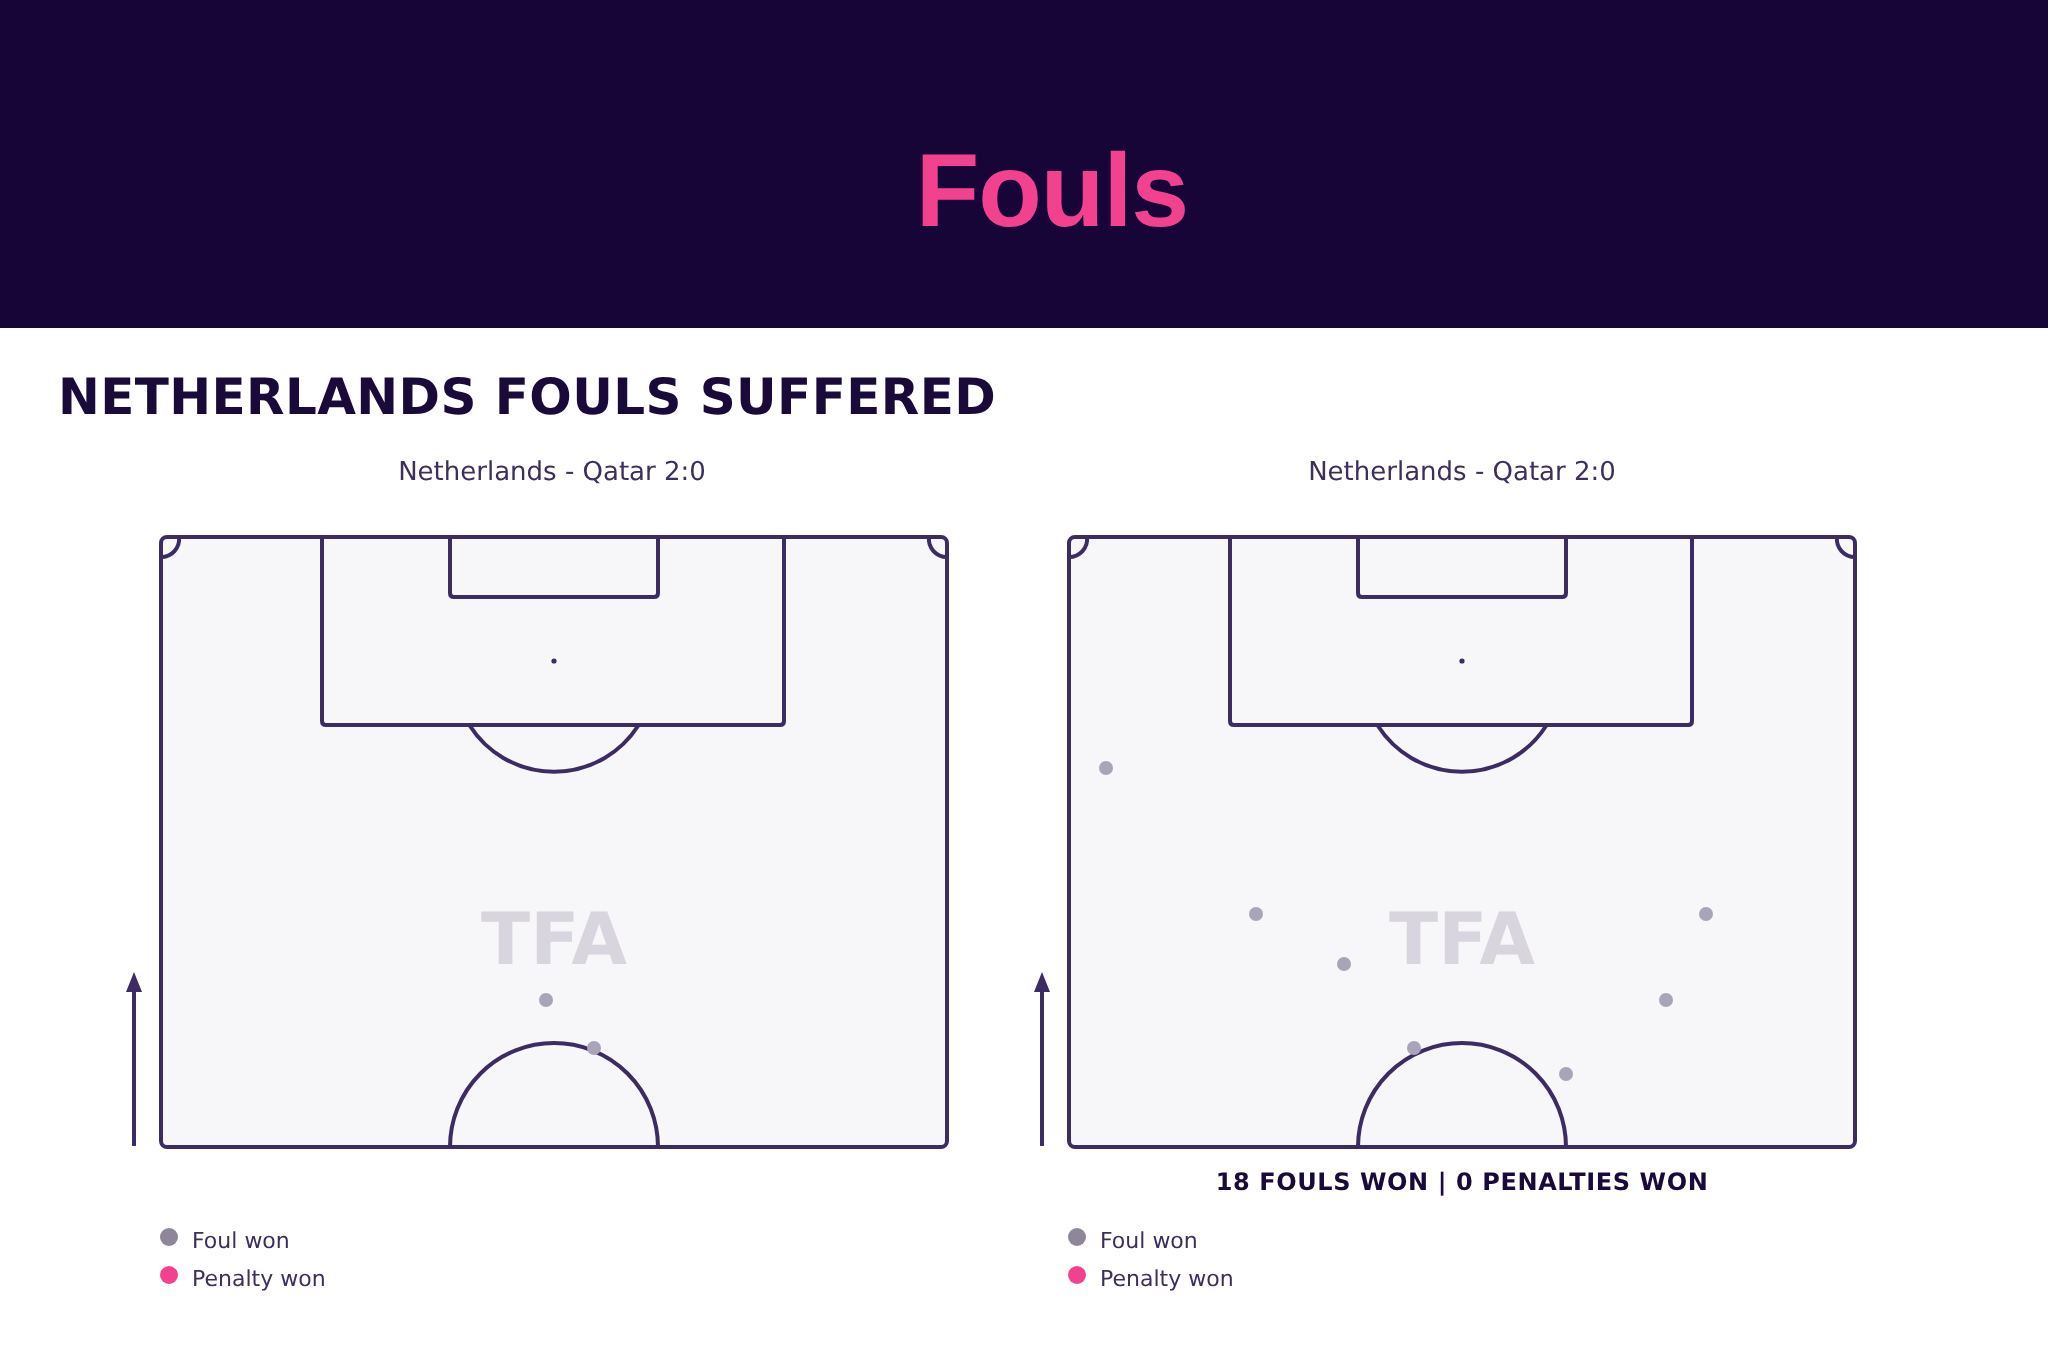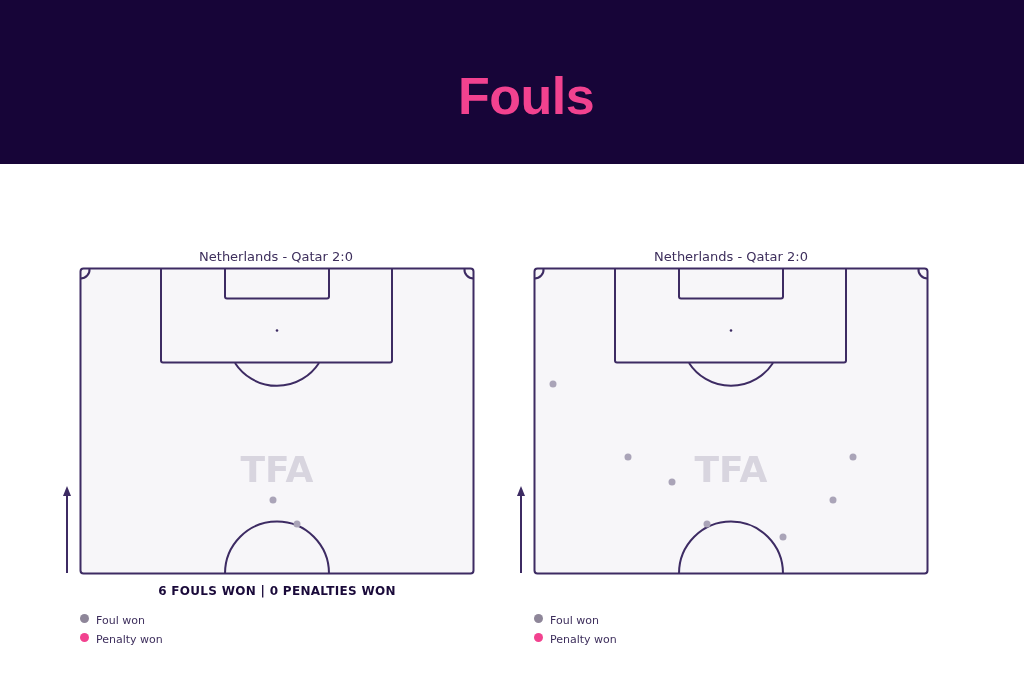--- a/index.html
+++ b/index.html
@@ -4,34 +4,35 @@
 <style>
   * { margin: 0; padding: 0; box-sizing: border-box; }
   html, body { width: 1024px; height: 683px; background: #ffffff; overflow: hidden; }
   body { position: relative; font-family: "DejaVu Sans", sans-serif; color: #1a0a3a; }
   .header { position: absolute; left: 0; top: 0; width: 1024px; height: 164px; background: #170538; }
   .header-title { position: absolute; left: 0; top: 66px; width: 1024px; text-align: center;
     font-family: "Liberation Sans", sans-serif; font-weight: bold; font-size: 52px; color: #f2428f; letter-spacing: -0.5px; padding-left: 28px; }
   .panel { position: absolute; top: 164px; width: 512px; height: 519px; }
   .panel-title { position: absolute; top: 20px; font-family: "DejaVu Sans", sans-serif; font-weight: bold;
     font-size: 25px; color: #1a0a3a; letter-spacing: 0.2px; white-space: nowrap; }
-  .panel-sub { position: absolute; top: 65px; font-family: "DejaVu Sans", sans-serif; font-size: 13px; color: #3d2e5c; white-space: nowrap; margin-top: 20px; }
+  .panel-sub { position: absolute; top: 65px; font-family: "DejaVu Sans", sans-serif; font-size: 13px; color: #3d2e5c; white-space: nowrap; }
   .pitch-svg { position: absolute; left: 0; top: 0; }
   .summary { position: absolute; top: 420px; font-family: "DejaVu Sans", sans-serif; font-weight: bold; font-size: 12px; color: #1a0a3a; letter-spacing: 0.3px; white-space: nowrap; text-align: center; }
   .legend-item { position: absolute; display: flex; align-items: flex-start; font-family: "DejaVu Sans", sans-serif; font-size: 11px; color: #3d2e5c; }
   .legend-dot { width: 9px; height: 9px; border-radius: 50%; margin-right: 7px; display: inline-block; }
 </style>
 </head>
 <body>
 
 <div class="header">
   <div class="header-title">Fouls</div>
 </div>
 
 <div class="panel" style="left:0;">
+  <div class="panel-title" style="left:29px;">NETHERLANDS FOULS SUFFERED</div>
   <div class="panel-sub" style="left:0; width:552px; text-align:center;">Netherlands - Qatar 2:0</div>
 
   <svg class="pitch-svg" width="512" height="519">
 
     <rect x="80.5" y="104.5" width="393" height="305" rx="3" fill="#f7f6f9" stroke="#3d2b63" stroke-width="2"></rect>
 
     <path d="M80.5 114.5 A 9 9 0 0 0 89.5 104.5" fill="none" stroke="#3d2b63" stroke-width="2"></path>
     <path d="M464.5 104.5 A 9 9 0 0 0 473.5 114.5" fill="none" stroke="#3d2b63" stroke-width="2"></path>
 
     <path d="M161 104.5 V 196.5 Q 161 198.5 163 198.5 H 390 Q 392 198.5 392 196.5 V 104.5" fill="none" stroke="#3d2b63" stroke-width="2"></path>
@@ -48,21 +49,20 @@
 
     <line x1="67" y1="409" x2="67" y2="330" stroke="#3d2b63" stroke-width="2"></line>
     <polygon points="67,322 63,332 71,332" fill="#3d2b63"></polygon>
 
     <g>
       <circle cx="273" cy="336" r="3.5" fill="#aaa4b8"></circle>
       <circle cx="297" cy="360" r="3.5" fill="#aaa4b8"></circle>
     </g>
   </svg>
 
-  <div class="summary" style="left:0; width:554px;">6 FOULS WON | 0 PENALTIES WON</div>
 
   <div class="legend-item" style="left:80px; top:450px;">
     <span class="legend-dot" style="background:#8e8699;"></span>
     <span>Foul won</span>
   </div>
   <div class="legend-item" style="left:80px; top:469px;">
     <span class="legend-dot" style="background:#f2428f;"></span>
     <span>Penalty won</span>
   </div>
 </div>
@@ -86,20 +86,21 @@
       <circle cx="41" cy="220" r="3.5" fill="#aaa4b8"></circle>
       <circle cx="116" cy="293" r="3.5" fill="#aaa4b8"></circle>
       <circle cx="160" cy="318" r="3.5" fill="#aaa4b8"></circle>
       <circle cx="195" cy="360" r="3.5" fill="#aaa4b8"></circle>
       <circle cx="271" cy="373" r="3.5" fill="#aaa4b8"></circle>
       <circle cx="321" cy="336" r="3.5" fill="#aaa4b8"></circle>
       <circle cx="341" cy="293" r="3.5" fill="#aaa4b8"></circle>
     </g>
   </svg>
 
+  <div class="summary" style="left:0; width:438px;">18 FOULS WON | 0 PENALTIES WON</div>
 
   <div class="legend-item" style="left:22px; top:450px;">
     <span class="legend-dot" style="background:#8e8699;"></span>
     <span>Foul won</span>
   </div>
   <div class="legend-item" style="left:22px; top:469px;">
     <span class="legend-dot" style="background:#f2428f;"></span>
     <span>Penalty won</span>
   </div>
 </div>

